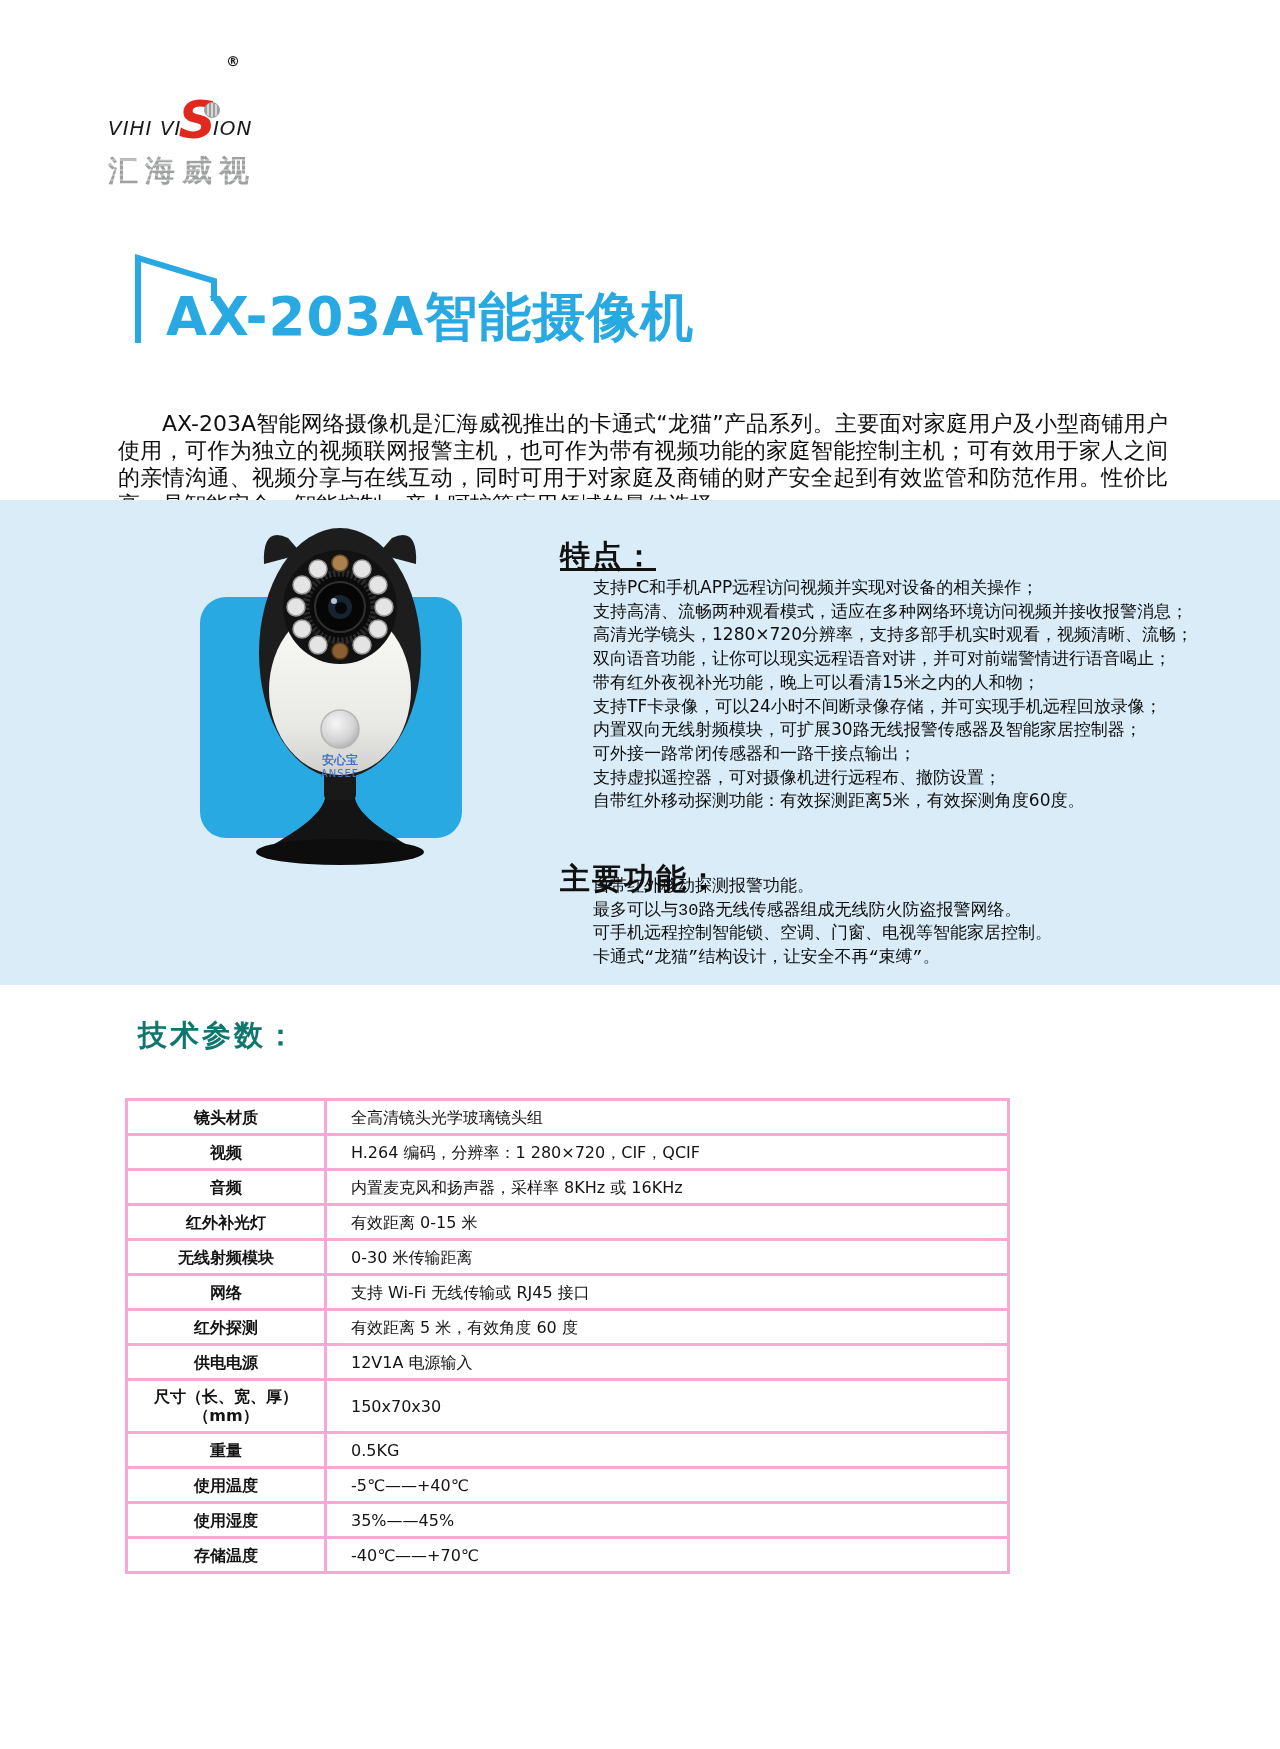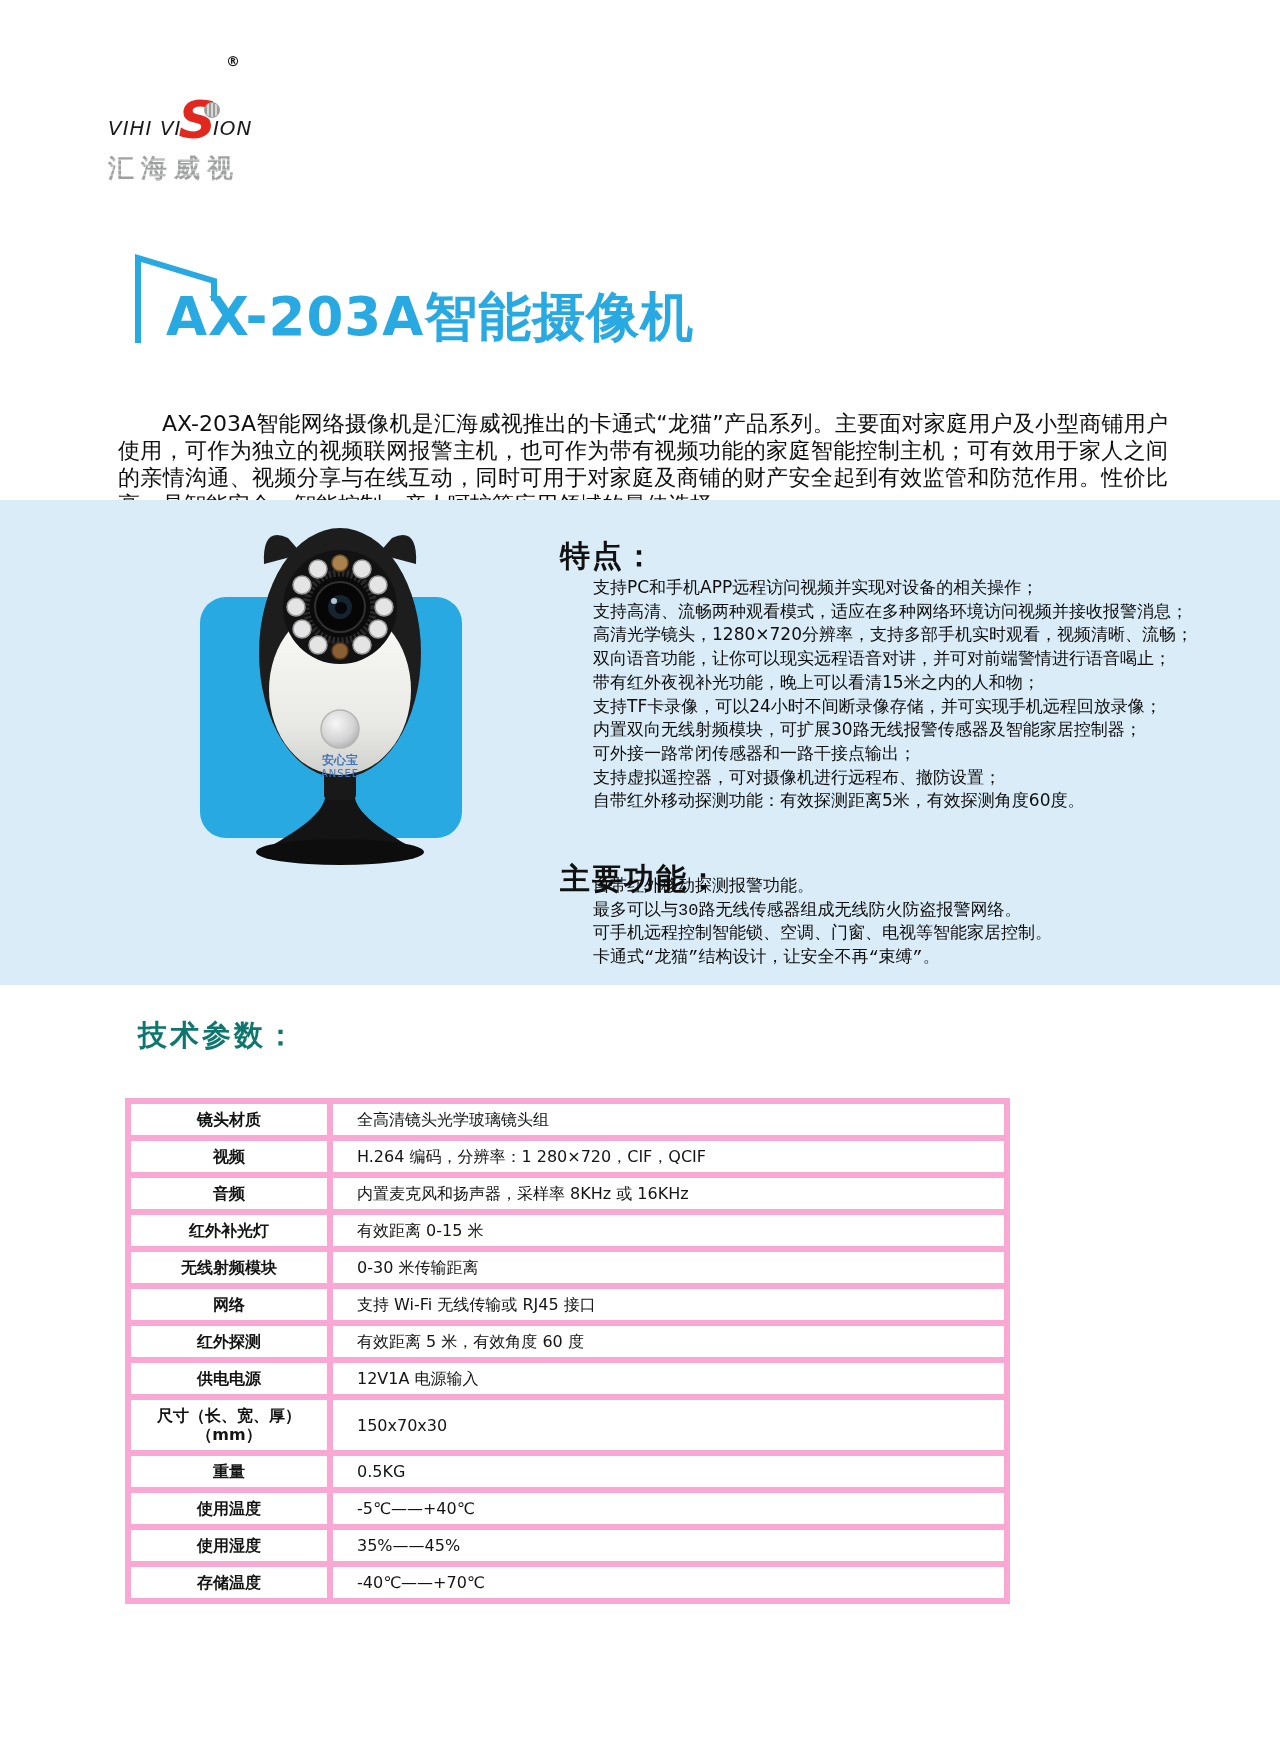--- a/index.html
+++ b/index.html
@@ -8,40 +8,40 @@
     font-family:"DejaVu Sans","Liberation Sans",sans-serif;color:#111;overflow:hidden;
   }
   
   .brand{position:absolute;left:108px;top:100px;width:180px;}
   .brand-row{display:flex;align-items:flex-end;position:relative;}
   .brand-en{font-size:20px;font-weight:normal;font-style:italic;color:#1a1a1a;letter-spacing:1px;line-height:1;padding-bottom:4px;}
   .brand-s{font-size:52px;font-weight:bold;font-style:italic;color:#e0281e;line-height:0.8;margin:0 -3px;position:relative;}
   .brand-globe{position:absolute;right:-4px;top:2px;width:14px;height:14px;border-radius:50%;
     background:repeating-linear-gradient(90deg,#9b9c9c 0 2px,#d9d9d9 2px 4px);border:1px solid #9b9c9c;}
   .brand-reg{font-size:14px;color:#1a1a1a;position:absolute;right:-24px;top:-44px;font-style:normal;font-weight:bold;}
-  .brand-zh{margin-top:9px;font-size:26px;font-weight:bold;color:#a6a7a7;letter-spacing:7px;white-space:nowrap;
+  .brand-zh{margin-top:9px;font-size:30px;font-weight:bold;color:#a6a7a7;letter-spacing:7px;white-space:nowrap;
     background:repeating-linear-gradient(180deg,#9fa0a0 0 3px,#bdbebe 3px 5px);-webkit-background-clip:text;background-clip:text;-webkit-text-fill-color:transparent;}
   
   .title-bracket{position:absolute;left:134px;top:253px;}
   .page-title{position:absolute;left:166px;top:282px;font-size:53px;font-weight:700;color:#29a9e1;letter-spacing:1px;white-space:nowrap;}
   
   .intro{position:absolute;left:118px;top:410px;width:1050px;font-size:22px;line-height:27px;
     text-align:justify;text-indent:2em;color:#0f0f0f;}
   
   .band{position:absolute;left:0;top:500px;width:1280px;height:485px;background:#d9ecf8;}
   .camera-svg{position:absolute;left:160px;top:0;width:330px;height:420px;}
-  .feat-heading{position:absolute;left:560px;top:36px;font-size:30px;font-weight:bold;color:#111;letter-spacing:2px;}
+  .feat-heading{position:absolute;left:560px;top:36px;font-size:30px;font-weight:bold;color:#111;letter-spacing:2px;text-decoration:underline;}
   .feat-list{position:absolute;left:593px;top:76px;width:650px;font-size:17px;line-height:23.7px;color:#0f0f0f;}
   .func-heading{position:absolute;left:560px;top:332px;font-size:30px;font-weight:bold;color:#111;letter-spacing:2px;margin-top:27px;}
   .func-list{position:absolute;left:593px;top:375px;width:650px;font-size:17px;line-height:23.5px;color:#0f0f0f;font-family:Liberation Mono, monospace;}
   
   .specs-heading{position:absolute;left:138px;top:1016px;font-size:29px;font-weight:bold;color:#0f766e;letter-spacing:3px;}
   .spec-table{position:absolute;left:125px;top:1098px;width:885px;border-collapse:collapse;border:2px solid #606060;}
   .spec-table tr{height:35px;}
-  .spec-table td{border:6px solid #f9a8d4;vertical-align:middle;}
+  .spec-table td{border:3px solid #f9a8d4;vertical-align:middle;}
   td.spec-label{width:180px;text-align:center;font-weight:bold;font-size:16px;line-height:19px;padding:6px 8px;white-space:pre-line;color:#141414;}
   td.spec-value{font-size:16px;line-height:19px;padding:6px 10px 6px 24px;color:#141414;}
 </style>
 </head>
 <body>
 
 <div class="page">
 
   <div class="brand">
     <div class="brand-row">

